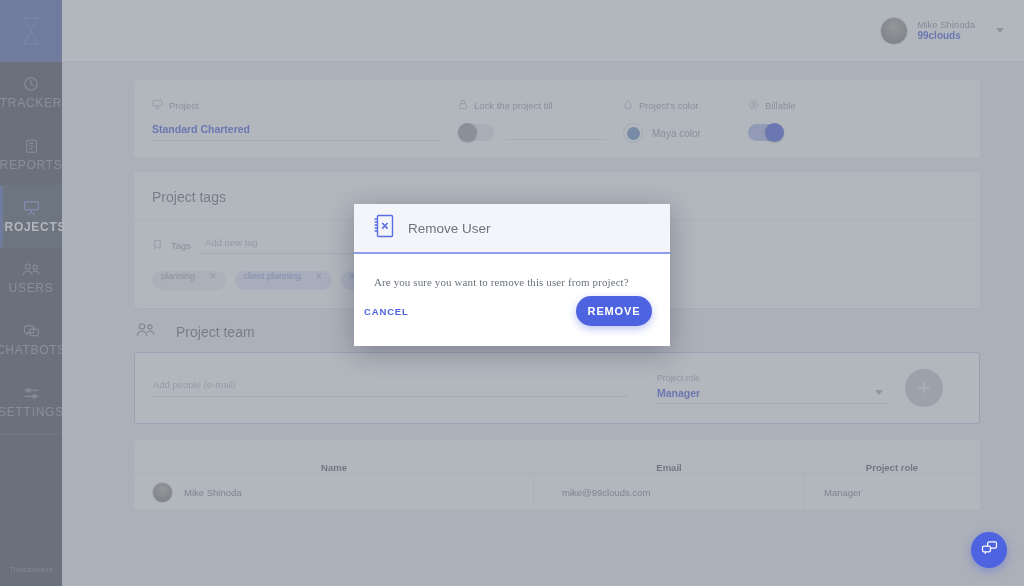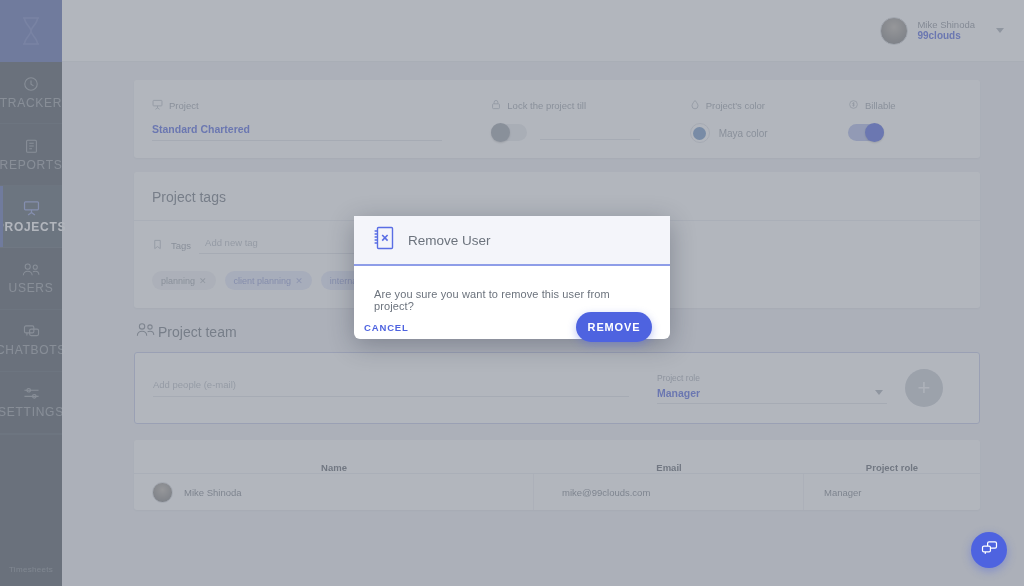--- a/index.html
+++ b/index.html
@@ -97,21 +97,21 @@
   .content { padding: 18px 44px 0 72px; }
 
   .card {
     background: #ffffff;
     border-radius: 3px;
     box-shadow: 0 1px 2px rgba(40,50,70,.07);
     margin-bottom: 14px;
   }
 
   
-  .settings-card { display: flex; align-items: flex-start; padding: 16px 22px 22px 18px; height: 78px; justify-content: space-between; }
+  .settings-card { display: flex; align-items: flex-start; padding: 16px 22px 22px 18px; height: 78px; }
   .fld { position: relative; }
   .fld-head { display: flex; align-items: center; gap: 6px; margin-bottom: 9px; }
   .fld-label { font-size: 9.5px; color: #9aa0a9; }
   .fld-val {
     font-size: 10.5px; color: #4e63e0; font-weight: 700;
     padding-bottom: 5px; border-bottom: 1px solid #e2e4e9;
   }
   .f-project { width: 290px; }
   .f-lock { width: 165px; margin-left: 16px; }
   .f-color { width: 125px; }
@@ -147,29 +147,29 @@
   .tags-body { padding: 15px 18px 18px 18px; }
   .tag-input-row { display: flex; align-items: center; gap: 8px; margin-bottom: 17px; }
   .tag-input-row .tg-lbl { font-size: 9.5px; color: #9aa0a9; }
   .tag-input {
     flex: 0 0 300px; border-bottom: 1px solid #e2e4e9;
     font-size: 9.5px; color: #b6bbc3; padding: 0 0 5px 6px;
   }
   .chips { display: flex; gap: 9px; }
   .chip {
     height: 19px; border-radius: 10px; padding: 0 9px;
-    display: flex; align-items: center; gap: 4px;
+    display: flex; gap: 14px;
     font-size: 9px;
   }
   .chip.gray { background: #f0f1f4; color: #9aa0a9; }
   .chip.blue { background: #e4e8f9; color: #8d98d4; }
   .chip .x { font-size: 9px; opacity: .75; cursor: pointer; }
 
   
-  .team-head { display: flex; align-items: center; gap: 3px; margin: 14px 0 11px 2px; }
+  .team-head { display: flex; align-items: center; gap: 21px; margin: 14px 0 11px 2px; }
   .team-title { font-size: 14px; color: #6c737d; }
 
   .team-box {
     border: 1px solid #c2c9e8; border-radius: 3px; background: #fff;
     height: 72px; display: flex; align-items: center;
     padding: 0 16px 0 18px; margin-bottom: 16px;
   }
   .add-people { flex: 1 1 auto; max-width: 476px; border-bottom: 1px solid #e2e4e9; font-size: 9.5px; color: #b6bbc3; padding-bottom: 6px; }
   .role-sel { width: 230px; margin-left: 28px; position: relative; }
   .role-lbl { font-size: 8.5px; color: #a4a9b2; margin-bottom: 4px; }
@@ -198,37 +198,37 @@
     background: radial-gradient(circle at 50% 35%, #b9b2a8 0%, #8d8a86 60%, #6f7275 100%);
     border: 1px solid #dcdee2; flex: 0 0 21px; }
 
   
   .overlay {
     position: absolute; left: 0; top: 0; width: 1024px; height: 586px;
     background: rgba(126,134,145,.60);
     z-index: 40;
   }
   .modal {
-    position: absolute; left: 354px; top: 216px;
-    width: 316px; height: 123px;
+    position: absolute; left: 354px; top: 204px;
+    width: 316px; height: 142px;
     background: #ffffff;
     box-shadow: 0 6px 26px rgba(20,28,45,.30);
     z-index: 50;
-    display: flex; flex-direction: column; border-radius: 6px;
+    display: flex; flex-direction: column;
   }
   .modal-head {
     height: 50px; flex: 0 0 50px;
     background: #f4f5fa;
     border-bottom: 2px solid #8e9de8;
     display: flex; align-items: center; gap: 12px;
     padding-left: 18px;
   }
   .modal-title { font-size: 13.5px; color: #6c737d; }
   .modal-body { flex: 1 1 auto; padding: 22px 20px 0 20px; }
-  .modal-msg { font-size: 11px; color: #6c737d; letter-spacing: .1px; }
+  .modal-msg { font-size: 11px; color: #6c737d; letter-spacing: .1px; font-family: Liberation Serif, serif; }
   .modal-actions {
     flex: 0 0 auto; display: flex; align-items: center; justify-content: space-between;
     gap: 16px; padding: 0 18px 20px 0;
   }
   .btn-cancel {
     background: none; border: none; cursor: pointer;
     color: #4e63e0; font-size: 9.5px; font-weight: 700; letter-spacing: .85px;
     font-family: "Liberation Sans", sans-serif;
     padding: 8px 10px;
   }

